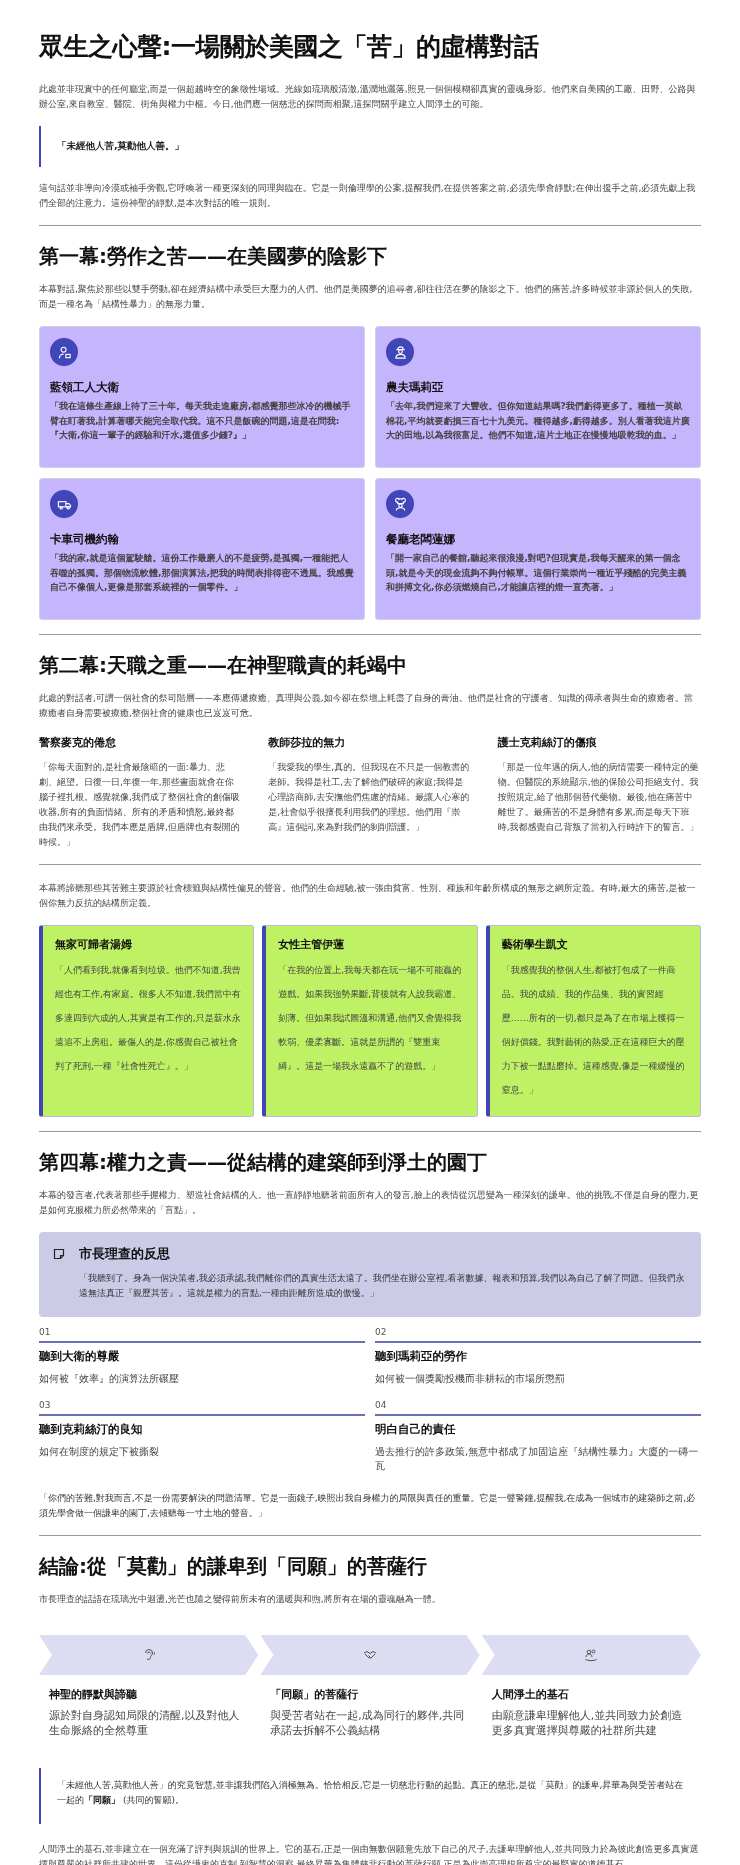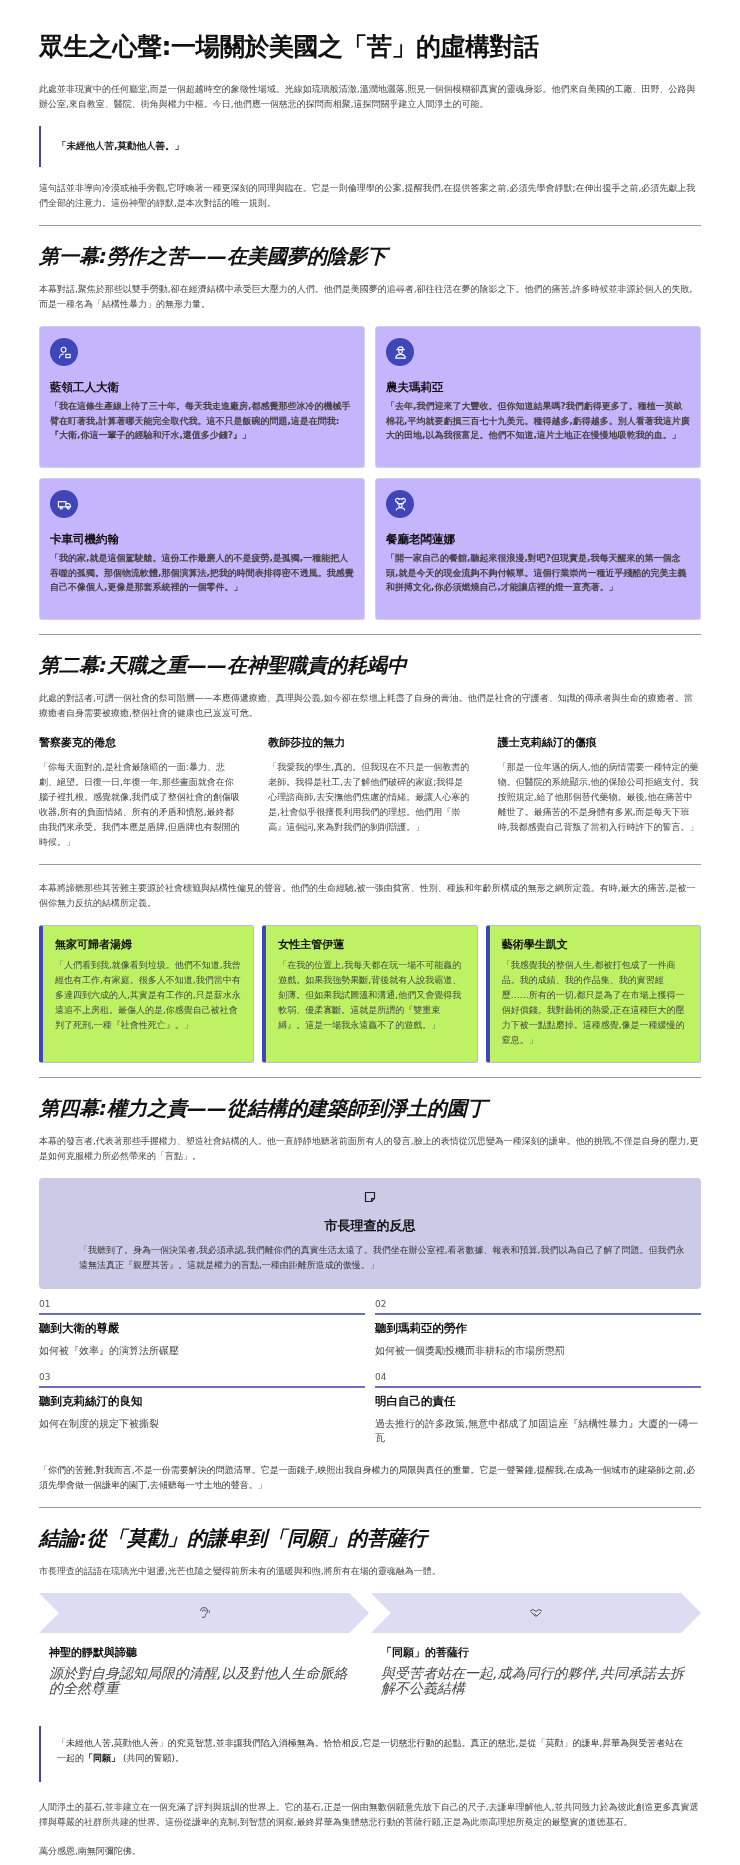--- a/index.html
+++ b/index.html
@@ -10,21 +10,21 @@
     color: #333;
   }
   .page { padding: 26px 39px 40px 39px; }
   h1 {
     font-size: 25px; font-weight: bold; color: #111;
     letter-spacing: -0.5px; line-height: 34px;
     margin-top: 4px; margin-bottom: 18px;
   }
   h2 {
     font-size: 20px; font-weight: bold; color: #111;
-    line-height: 28px; margin-bottom: 12px; font-style: italic;
+    line-height: 28px; margin-bottom: 12px;
   }
   p.body {
     font-size: 9px; line-height: 15px; color: #444;
   }
   .intro-p { margin-bottom: 14px; }
   .hr { height: 1px; background: #9a9a9a; margin: 14px 0 16px 0; }
 
   .bq {
     border-left: 2px solid #4046b8;
     padding: 14px 16px;
@@ -53,50 +53,50 @@
   .col .name { font-size: 11px; font-weight: bold; color: #111; margin-bottom: 10px; }
   .col .quote { font-size: 9px; line-height: 15px; color: #444; }
 
   
   .grid3b { display: grid; grid-template-columns: 1fr 1fr 1fr; gap: 8px; margin-top: 14px; }
   .card3 {
     border: 1px solid #b8b8e0; border-left: 4px solid #4046b8;
     border-radius: 3px; padding: 11px 10px 14px 12px; min-height: 138px; background: #bef264;
   }
   .card3 .name { font-size: 11px; font-weight: bold; color: #111; margin-bottom: 6px; }
-  .card3 .quote { font-size: 9px; line-height: 15px; color: #444; }
+  .card3 .quote { font-size: 9px; line-height: 24px; color: #444; }
 
   
   .mayor {
     background: #cbcbe8; border-radius: 4px; padding: 13px 14px 16px 14px;
     margin-top: 14px; margin-bottom: 10px;
   }
-  .mayor .head { display: flex; align-items: center; gap: 14px; margin-bottom: 8px; flex-direction: column; }
+  .mayor .head { display: flex; align-items: center; gap: 14px; margin-bottom: 8px; }
   .mayor .head svg { width: 12px; height: 12px; }
   .mayor .title { font-size: 13px; font-weight: bold; color: #111; }
   .mayor .quote { font-size: 9px; line-height: 15px; color: #333; padding-left: 26px; }
   .steps { display: grid; grid-template-columns: 1fr 1fr; column-gap: 10px; row-gap: 14px; }
   .step .num {
     font-size: 9px; color: #555; padding-bottom: 4px;
     border-bottom: 2px solid #6a6fb8; margin-bottom: 6px;
   }
   .step .ttl { font-size: 11.5px; font-weight: bold; color: #111; margin-bottom: 8px; }
   .step .desc { font-size: 10px; color: #444; }
   .closing-q { font-size: 9px; line-height: 15px; color: #333; margin-top: 18px; }
 
   
-  .chev-row { display: flex; gap: 2px; margin-top: 14px; }
+  .chev-row { display: flex; gap: 2px; margin-top: 28px; }
   .chev-item { flex: 1; }
   .chev {
     height: 40px; background: #dcdcf2; display: flex; align-items: center; justify-content: center;
     clip-path: polygon(0 0, 94% 0, 100% 50%, 94% 100%, 0 100%, 6% 50%);
   }
   .chev svg { width: 16px; height: 16px; }
   .chev-item .ttl { font-size: 11px; font-weight: bold; color: #111; margin: 12px 0 6px 10px; }
-  .chev-item .desc { font-size: 14px; line-height: 15px; color: #444; margin-left: 10px; padding-right: 8px; font-style: italic; }
+  .chev-item .desc { font-size: 11px; line-height: 15px; color: #444; margin-left: 10px; padding-right: 8px; }
   .bq2 {
     border-left: 2px solid #4046b8; padding: 10px 16px 16px 16px; margin-top: 30px; margin-bottom: 18px;
   }
   .bq2 .t { font-size: 9px; line-height: 15px; color: #333; }
   .bq2 b { color: #111; }
   .final { margin-bottom: 14px; }
 </style>
 </head>
 <body>
 
@@ -267,20 +267,32 @@
         <div class="chev">
           <svg viewBox="0 0 16 16" fill="none" stroke="#555" stroke-width="1">
               <path d="M2 6l3-1.5 3 2 3-2 3 1.5"></path>
               <path d="M3 7l4 4h2l4-4"></path>
               <path d="M6.5 8.5l2 2"></path>
             </svg>
         </div>
         <div class="ttl">「同願」的菩薩行</div>
         <div class="desc">與受苦者站在一起,成為同行的夥伴,共同承諾去拆解不公義結構</div>
       </div>
+      <div class="chev-item">
+        <div class="chev">
+          <svg viewBox="0 0 16 16" fill="none" stroke="#555" stroke-width="1">
+              <circle cx="6" cy="5" r="1.8"></circle>
+              <circle cx="10.5" cy="4.5" r="1.5"></circle>
+              <path d="M3 10c0-1.8 1.3-3 3-3s3 1.2 3 3"></path>
+              <path d="M2.5 12.5c2 1.5 9 1.5 11 0"></path>
+            </svg>
+        </div>
+        <div class="ttl">人間淨土的基石</div>
+        <div class="desc">由願意謙卑理解他人,並共同致力於創造更多真實選擇與尊嚴的社群所共建</div>
+      </div>
     </div>
 
     <div class="bq2">
       <div class="t"><span>「未經他人苦,莫勸他人善」的究竟智慧,並非讓我們陷入消極無為。恰恰相反,它是一切慈悲行動的起點。真正的慈悲,是從「莫勸」的謙卑,昇華為與受苦者站在一起的</span><b>「同願」</b> <span>(共同的誓願)。</span></div>
     </div>
 
     <p class="body final">人間淨土的基石,並非建立在一個充滿了評判與規訓的世界上。它的基石,正是一個由無數個願意先放下自己的尺子,去謙卑理解他人,並共同致力於為彼此創造更多真實選擇與尊嚴的社群所共建的世界。這份從謙卑的克制,到智慧的洞察,最終昇華為集體慈悲行動的菩薩行願,正是為此崇高理想所奠定的最堅實的道德基石。</p>
     <p class="body">萬分感恩,南無阿彌陀佛。</p>
   </section>
 

